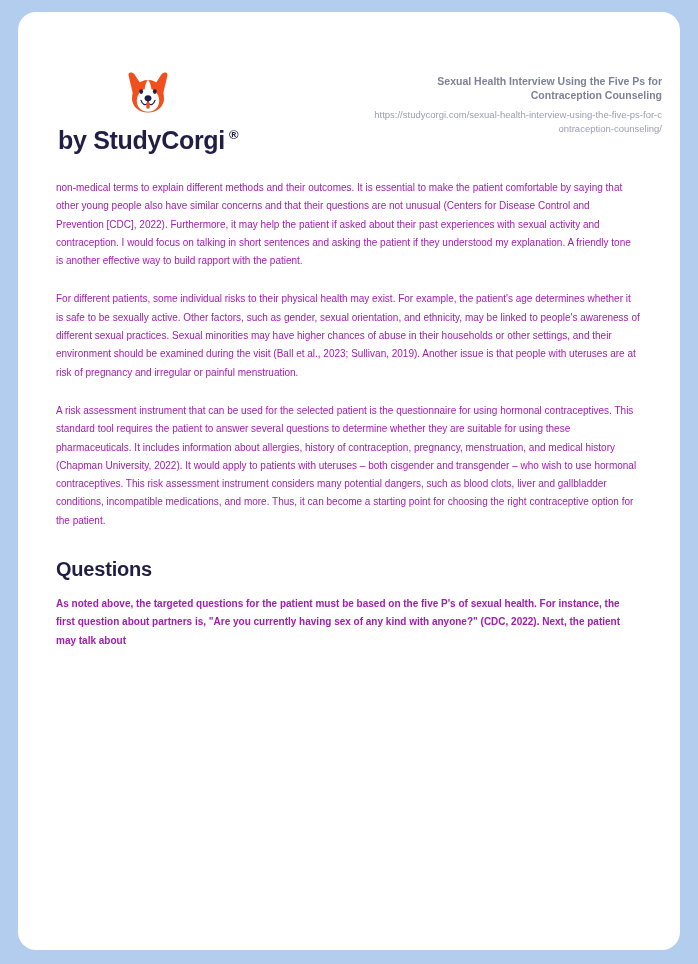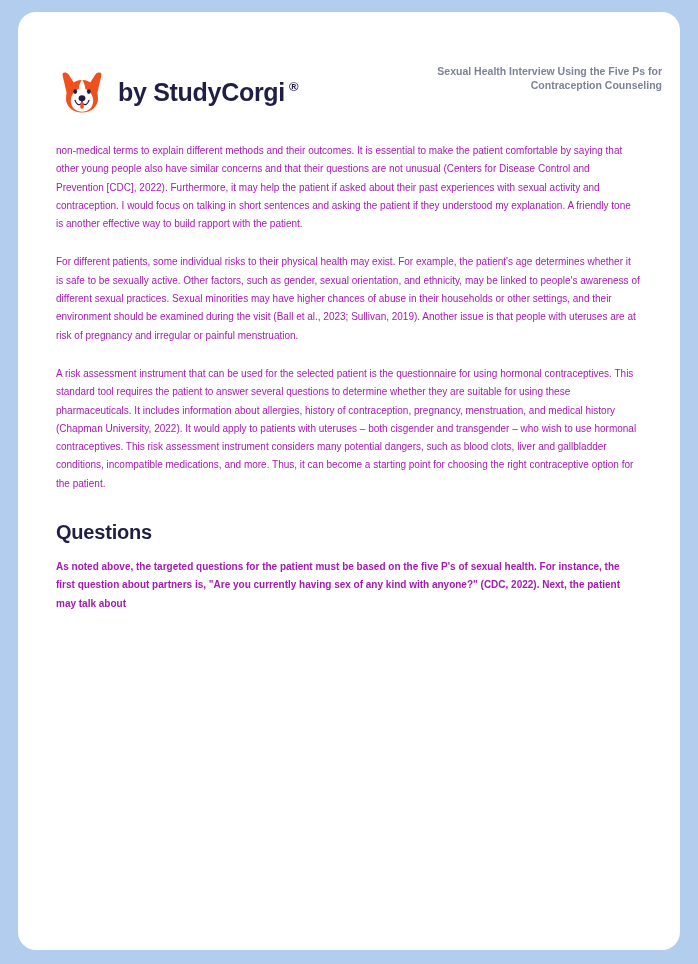--- a/index.html
+++ b/index.html
@@ -30,20 +30,21 @@
     display: flex;
     align-items: flex-start;
     justify-content: space-between;
     padding: 48px 18px 0 40px;
   }
   .brand {
     display: flex;
     align-items: center;
     gap: 12px;
     padding-top: 8px;
+    flex-direction: column;
   }
   .brand-logo {
     width: 48px;
     height: 48px;
     flex: 0 0 48px;
     display: block;
   }
   .brand-wordmark {
     display: flex;
     align-items: flex-start;
@@ -66,21 +67,21 @@
   .doc-meta {
     text-align: right;
     max-width: 290px;
     padding-top: 4px;
   }
   .doc-title {
     color: #7e8296;
     font-size: 10.5px;
     font-weight: bold;
     line-height: 1.35;
-    margin: 0 0 6px 0;
+    margin: 10px 0 6px 0;
   }
   .doc-url {
     color: #9aa0b2;
     font-size: 9.5px;
     font-weight: normal;
     line-height: 1.4;
     margin: 0;
     word-break: break-all;
   }
 
@@ -137,20 +138,21 @@
         <path d="M22.3 35.0 C22.3 33.9 25.7 33.9 25.7 35.0 L25.7 39.6 C25.7 41.2 22.3 41.2 22.3 39.6 Z" fill="#f0501e"></path>
       </svg>
       <div class="brand-wordmark">
         <span>by StudyCorgi</span>
         <span class="brand-reg">®</span>
       </div>
     </div>
 
     <div class="doc-meta">
       <p class="doc-title">Sexual Health Interview Using the Five Ps for Contraception Counseling</p>
+      <p class="doc-url">https://studycorgi.com/sexual-health-interview-using-the-five-ps-for-contraception-counseling/</p>
     </div>
 
   </div>
 
   <div class="doc-body">
     <p class="para">non-medical terms to explain different methods and their outcomes. It is essential to make the patient comfortable by saying that other young people also have similar concerns and that their questions are not unusual (Centers for Disease Control and Prevention [CDC], 2022). Furthermore, it may help the patient if asked about their past experiences with sexual activity and contraception. I would focus on talking in short sentences and asking the patient if they understood my explanation. A friendly tone is another effective way to build rapport with the patient.</p>
     <p class="para">For different patients, some individual risks to their physical health may exist. For example, the patient's age determines whether it is safe to be sexually active. Other factors, such as gender, sexual orientation, and ethnicity, may be linked to people's awareness of different sexual practices. Sexual minorities may have higher chances of abuse in their households or other settings, and their environment should be examined during the visit (Ball et al., 2023; Sullivan, 2019). Another issue is that people with uteruses are at risk of pregnancy and irregular or painful menstruation.</p>
     <p class="para">A risk assessment instrument that can be used for the selected patient is the questionnaire for using hormonal contraceptives. This standard tool requires the patient to answer several questions to determine whether they are suitable for using these pharmaceuticals. It includes information about allergies, history of contraception, pregnancy, menstruation, and medical history (Chapman University, 2022). It would apply to patients with uteruses – both cisgender and transgender – who wish to use hormonal contraceptives. This risk assessment instrument considers many potential dangers, such as blood clots, liver and gallbladder conditions, incompatible medications, and more. Thus, it can become a starting point for choosing the right contraceptive option for the patient.</p>
     <h2 class="section-heading">Questions</h2>
     <p class="para">As noted above, the targeted questions for the patient must be based on the five P's of sexual health. For instance, the first question about partners is, "Are you currently having sex of any kind with anyone?" (CDC, 2022). Next, the patient may talk about</p>

